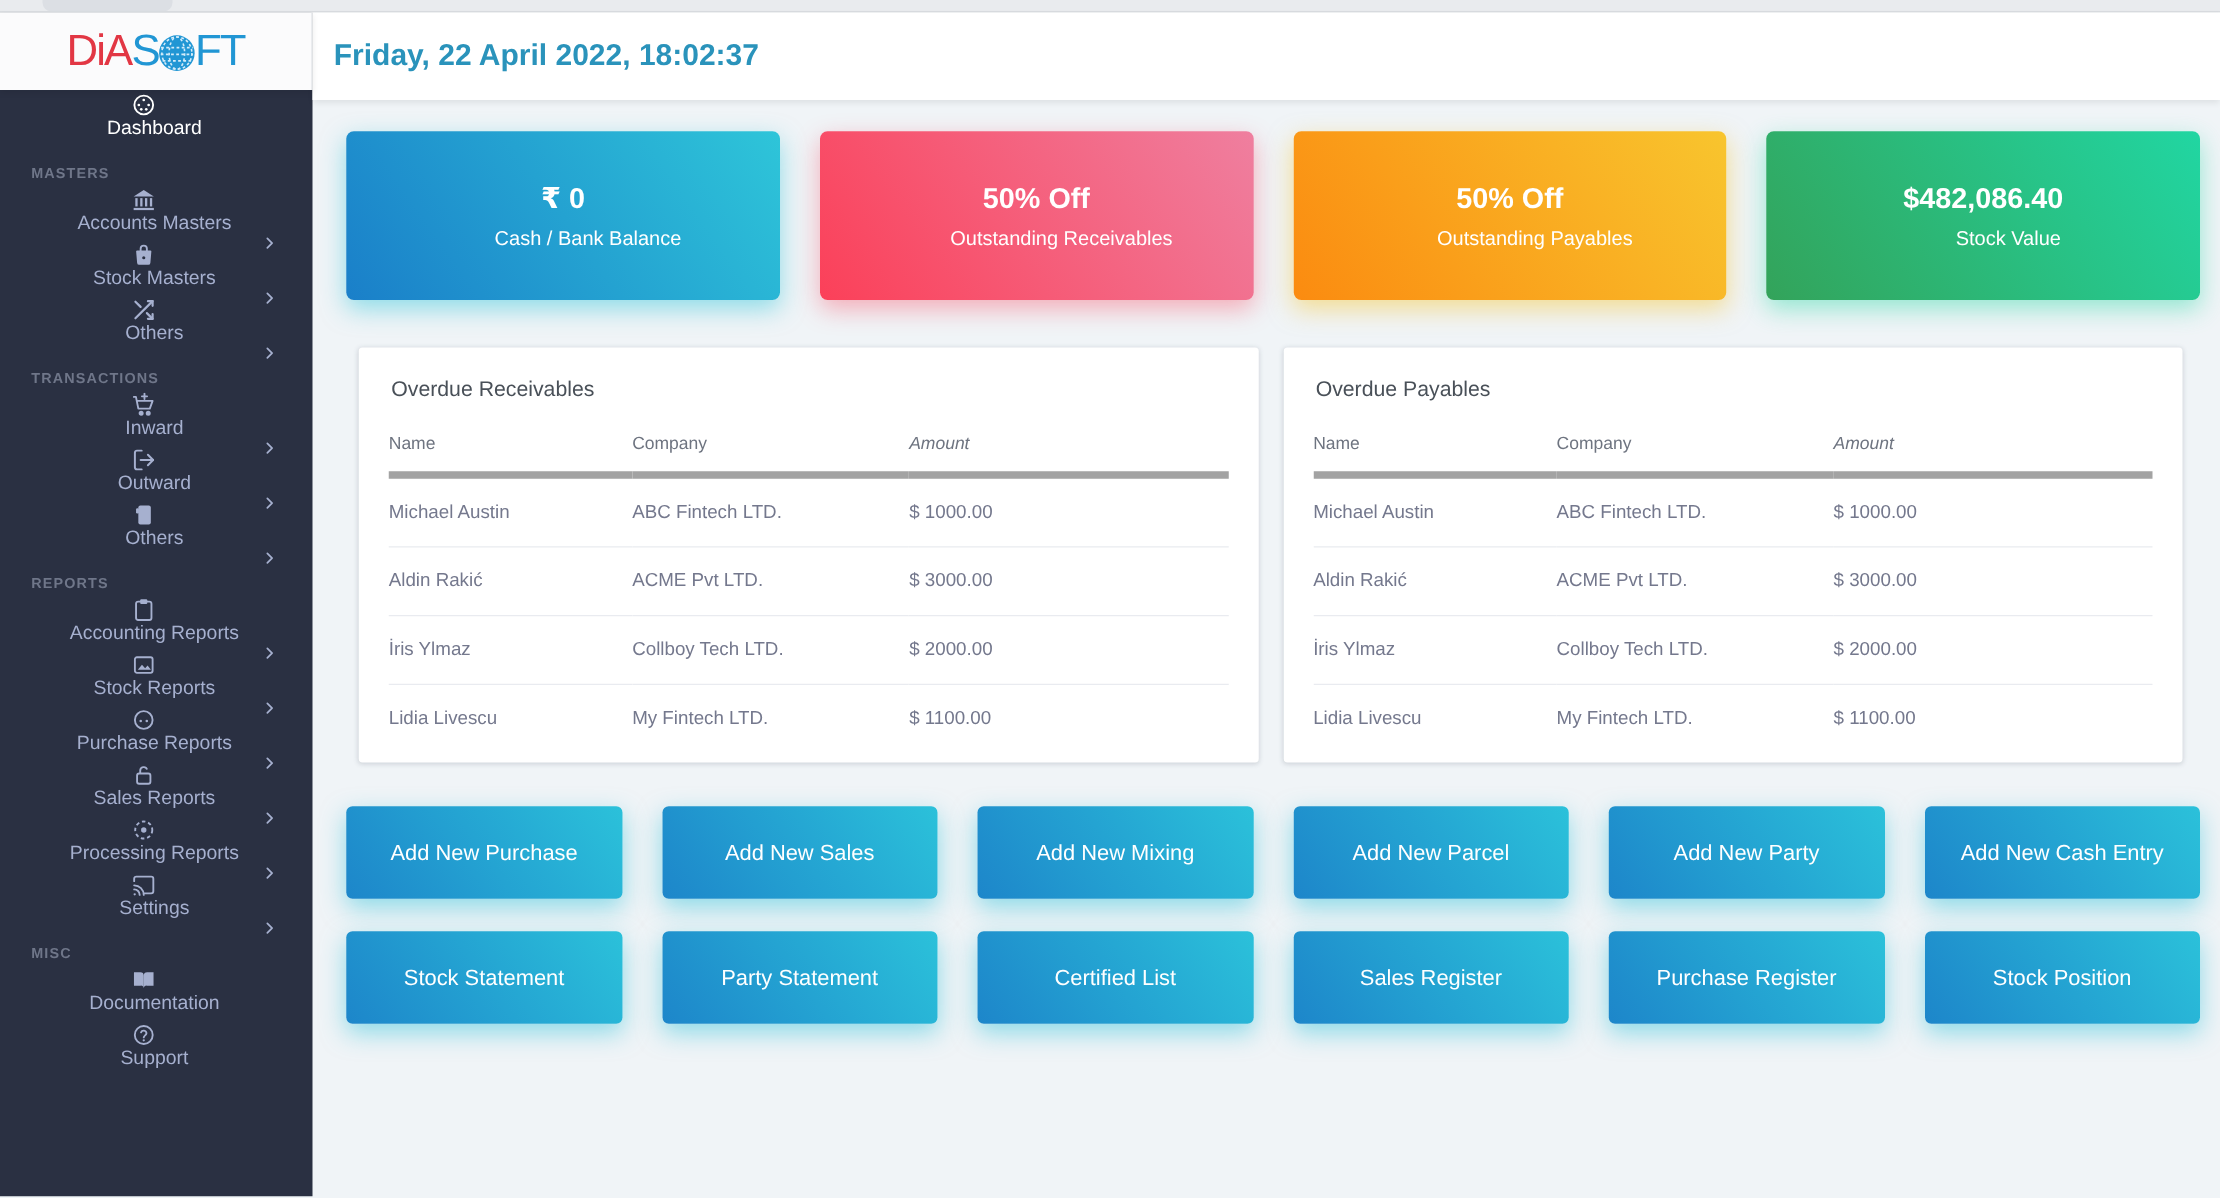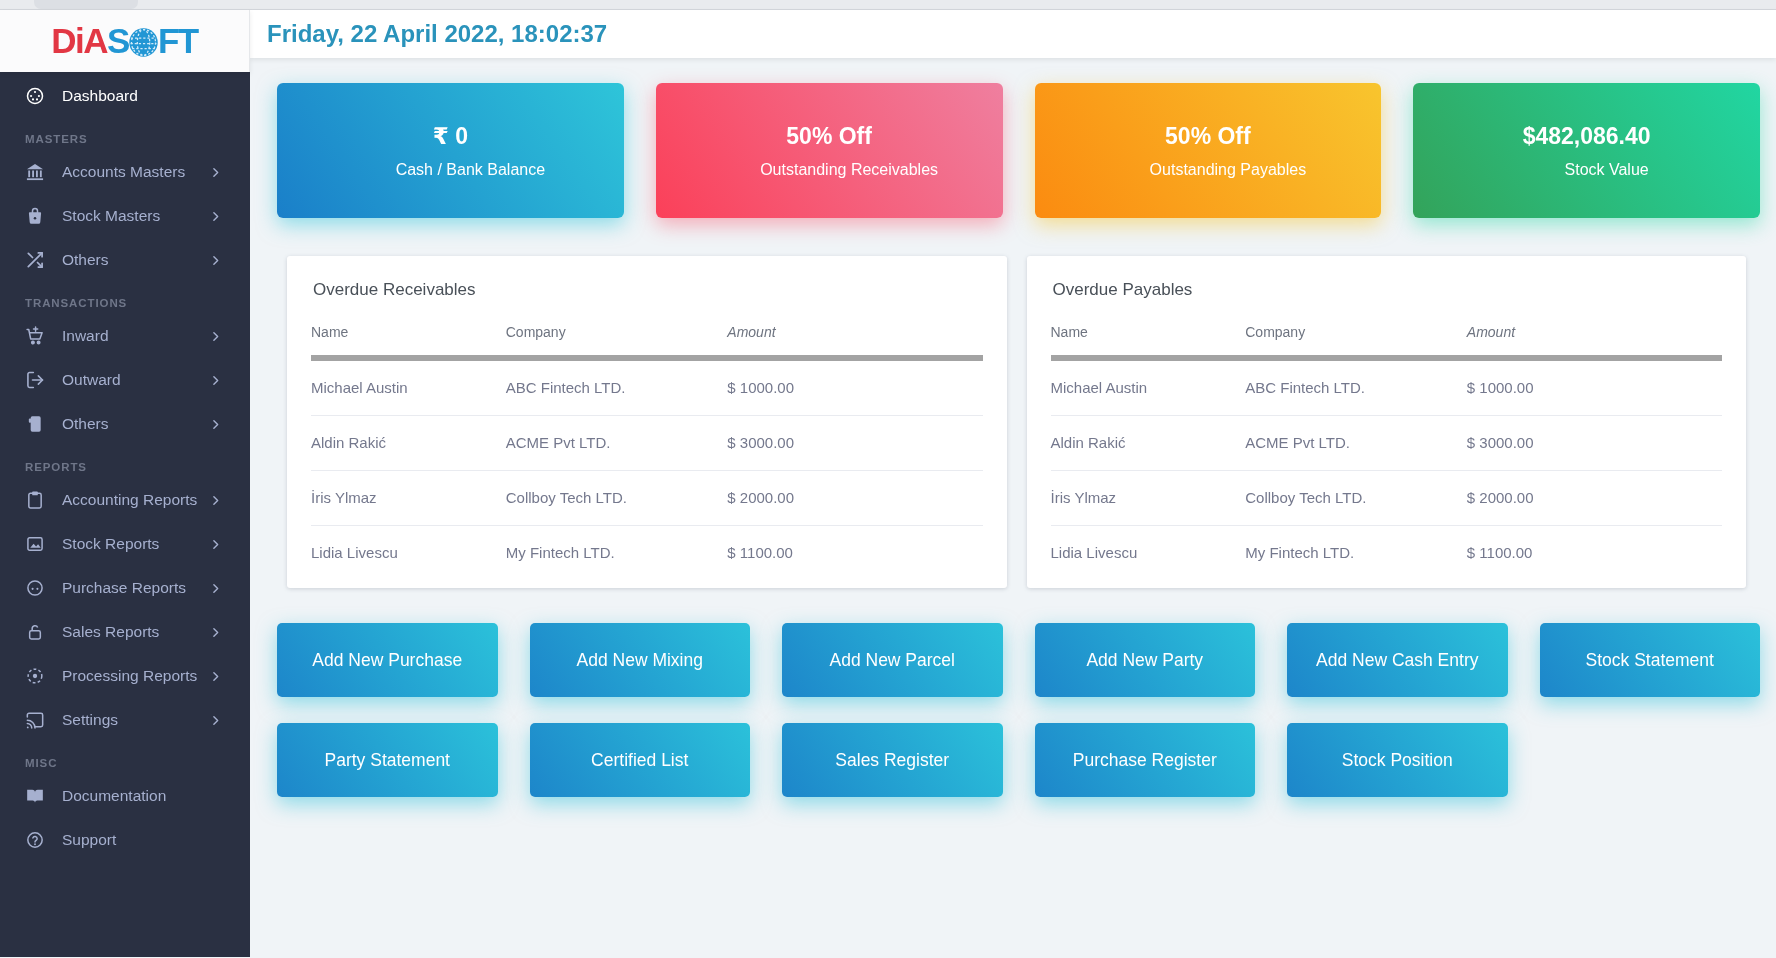--- a/index.html
+++ b/index.html
@@ -9,38 +9,38 @@
   
   .top-strip { height:10px; background:#e9ebee; border-bottom:1px solid #d4d7dc; position:relative; }
   .tab-remnant { position:absolute; left:34px; top:0; width:104px; height:9px; background:#dcdfe4; border-radius:0 0 7px 7px; }
 
   .app { display:flex; height:947px; }
 
   
   .sidebar { width:250px; flex-shrink:0; background:#2a3042; display:flex; flex-direction:column; }
   .logo-box { height:62px; background:#fbfbfc; display:flex; align-items:center; justify-content:center;
               border-right:1px solid #e5e7ea; box-shadow:0 2px 5px rgba(0,0,0,.08); position:relative; z-index:6; }
-  .logo { display:flex; align-items:center; font-weight:700; font-size:35px; letter-spacing:-1.5px; cursor:pointer; }
+  .logo { display:flex; align-items:center; font-weight:400; font-size:35px; letter-spacing:-1.5px; cursor:pointer; }
   .logo .red { color:#e23744; }
   .logo .blue { color:#2196d4; }
   .logo svg { margin:2px -1px 0; }
 
   .nav { padding-top:2px; overflow:hidden; }
   .nav-section { padding:15px 25px 5px; font-size:11.5px; font-weight:bold; letter-spacing:.9px; color:#6f7689; }
-  .nav-item { display:flex; align-items:center; height:44px; padding:0 28px 0 25px; color:#a6b0cf; font-size:15.5px; cursor:pointer; }
+  .nav-item { display:flex; align-items:center; height:44px; padding:0 28px 0 25px; color:#a6b0cf; font-size:15.5px; cursor:pointer;flex-direction:column; }
   .nav-item.active { color:#ffffff; }
   .nav-icon { width:20px; height:20px; margin-right:17px; flex-shrink:0; }
   .nav-icon svg { width:20px; height:20px; display:block; }
   .nav-label { white-space:nowrap; }
   .nav-chevron { margin-left:auto; width:13px; height:13px; }
   .nav-chevron svg { width:13px; height:13px; display:block; }
 
   
   .main { flex:1; display:flex; flex-direction:column; min-width:0; }
-  .topbar { height:48px; background:#ffffff; box-shadow:0 2px 5px rgba(0,0,0,.08); display:flex; align-items:center;
+  .topbar { height:70px; background:#ffffff; box-shadow:0 2px 5px rgba(0,0,0,.08); display:flex; align-items:center;
             padding-left:17px; position:relative; z-index:5; }
   .date-text { color:#2a93bb; font-size:24px; font-weight:bold; }
 
   .content { flex:1; padding:25px 16px 0 27px; }
 
   
   .stat-row { display:flex; gap:32px; margin-bottom:38px; }
   .stat-card { flex:1; height:135px; border-radius:6px; color:#fff; display:flex; flex-direction:column;
                align-items:center; justify-content:center; gap:11px; }
   .stat-value { font-size:23px; font-weight:600; }
@@ -426,20 +426,21 @@
                 <td>$ 1100.00</td>
               </tr>
             </tbody>
           </table>
         </div>
 
       </div>
 
       <div class="actions-grid">
         <button class="action-btn" style="background: linear-gradient(55deg, rgb(29, 134, 202), rgb(43, 193, 218)); box-shadow: rgba(43, 193, 218, 0.5) 0px 7px 20px;">Add New Purchase</button>
+        <button class="action-btn" style="background: linear-gradient(55deg, rgb(29, 134, 202), rgb(43, 193, 218)); box-shadow: rgba(43, 193, 218, 0.5) 0px 7px 20px;">Add New Sales</button>
         <button class="action-btn" style="background: linear-gradient(55deg, rgb(29, 134, 202), rgb(43, 193, 218)); box-shadow: rgba(43, 193, 218, 0.5) 0px 7px 20px;">Add New Mixing</button>
         <button class="action-btn" style="background: linear-gradient(55deg, rgb(29, 134, 202), rgb(43, 193, 218)); box-shadow: rgba(43, 193, 218, 0.5) 0px 7px 20px;">Add New Parcel</button>
         <button class="action-btn" style="background: linear-gradient(55deg, rgb(29, 134, 202), rgb(43, 193, 218)); box-shadow: rgba(43, 193, 218, 0.5) 0px 7px 20px;">Add New Party</button>
         <button class="action-btn" style="background: linear-gradient(55deg, rgb(29, 134, 202), rgb(43, 193, 218)); box-shadow: rgba(43, 193, 218, 0.5) 0px 7px 20px;">Add New Cash Entry</button>
         <button class="action-btn" style="background: linear-gradient(55deg, rgb(29, 134, 202), rgb(43, 193, 218)); box-shadow: rgba(43, 193, 218, 0.5) 0px 7px 20px;">Stock Statement</button>
         <button class="action-btn" style="background: linear-gradient(55deg, rgb(29, 134, 202), rgb(43, 193, 218)); box-shadow: rgba(43, 193, 218, 0.5) 0px 7px 20px;">Party Statement</button>
         <button class="action-btn" style="background: linear-gradient(55deg, rgb(29, 134, 202), rgb(43, 193, 218)); box-shadow: rgba(43, 193, 218, 0.5) 0px 7px 20px;">Certified List</button>
         <button class="action-btn" style="background: linear-gradient(55deg, rgb(29, 134, 202), rgb(43, 193, 218)); box-shadow: rgba(43, 193, 218, 0.5) 0px 7px 20px;">Sales Register</button>
         <button class="action-btn" style="background: linear-gradient(55deg, rgb(29, 134, 202), rgb(43, 193, 218)); box-shadow: rgba(43, 193, 218, 0.5) 0px 7px 20px;">Purchase Register</button>
         <button class="action-btn" style="background: linear-gradient(55deg, rgb(29, 134, 202), rgb(43, 193, 218)); box-shadow: rgba(43, 193, 218, 0.5) 0px 7px 20px;">Stock Position</button>

